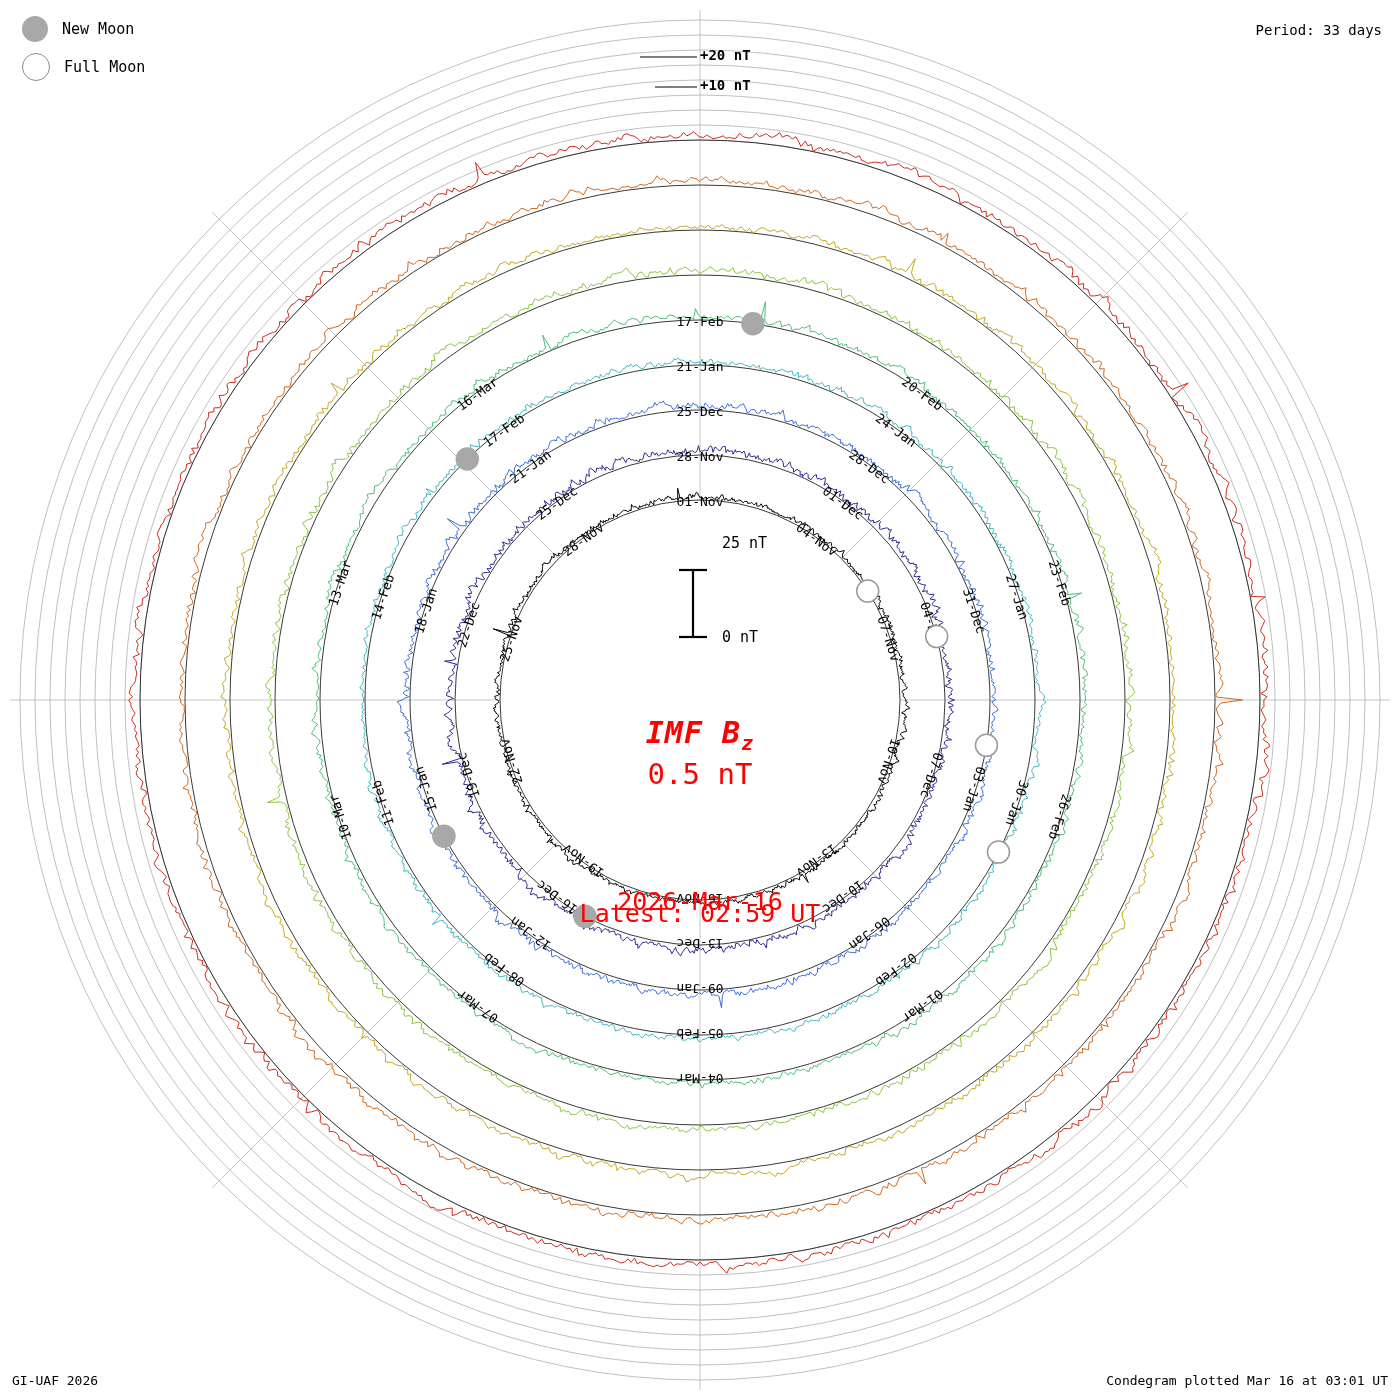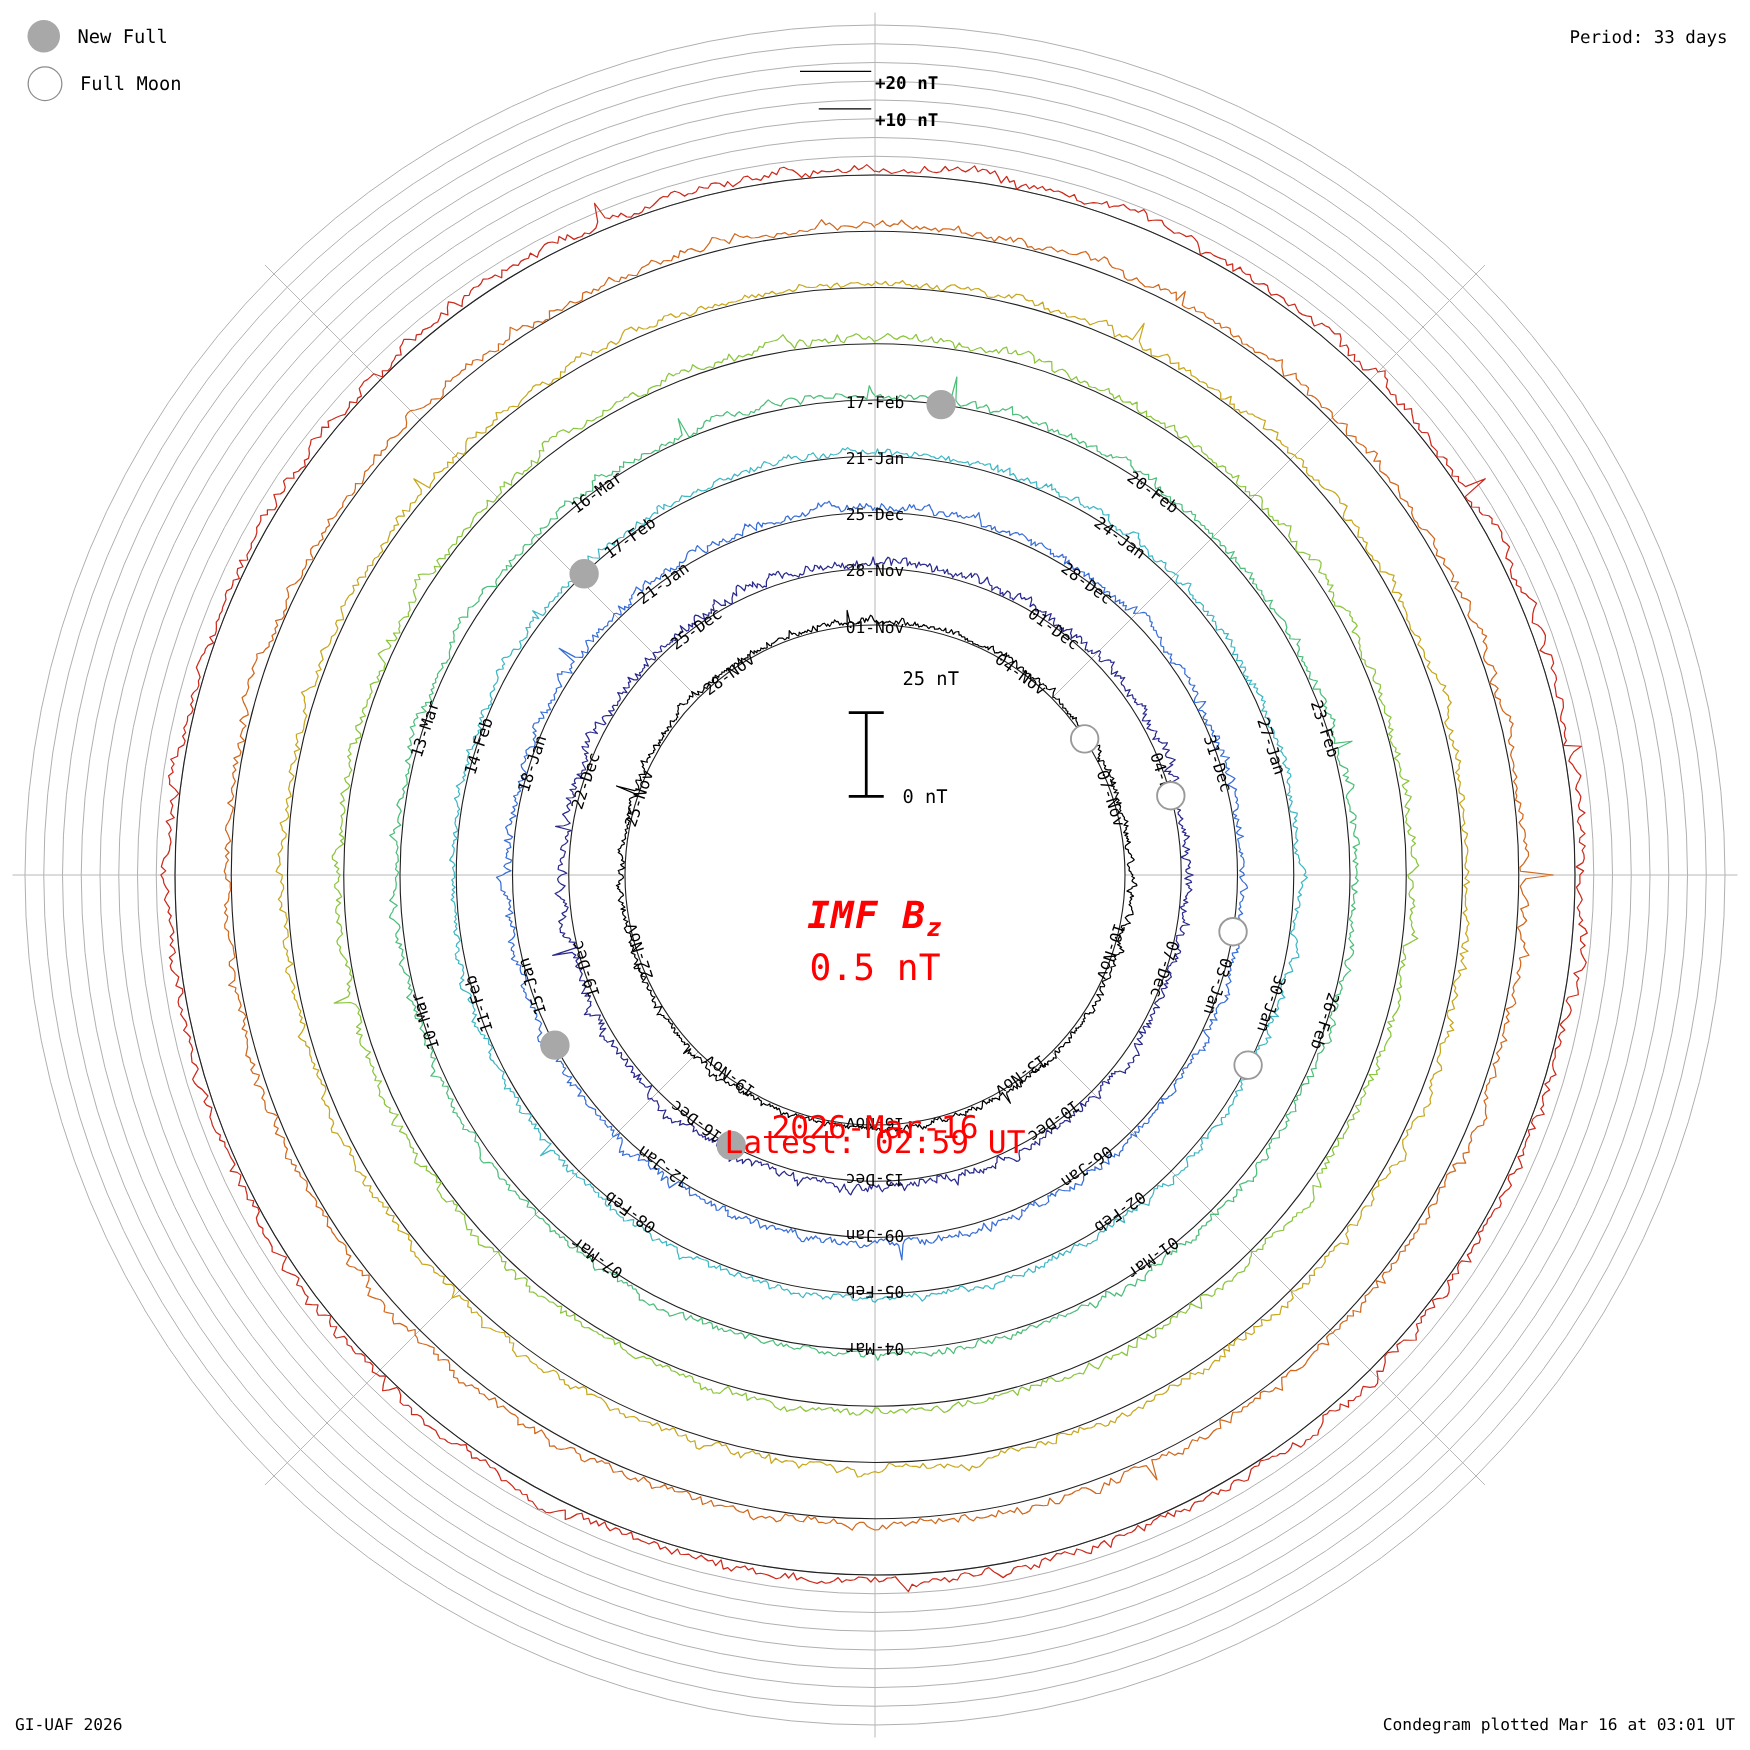--- a/index.html
+++ b/index.html
@@ -21,29 +21,29 @@
   .center-text{
     position:absolute;width:100%;text-align:center;color:#ff0000;
     font-family:"DejaVu Sans Mono", monospace;
   }
   .c-title{top:715px;font-size:30px;font-style:italic;font-weight:bold;letter-spacing:1px;}
   .c-title .sub{font-size:20px;vertical-align:sub;font-style:italic;}
   .c-val{top:757px;font-size:29px;}
   .c-latest{top:855px;font-size:25px;margin-top:44px;}
   .c-date{top:887px;font-size:25px;}
   .scale-lbl{position:absolute;font-size:15px;color:#000;font-family:"DejaVu Sans Mono", monospace;}
-  .ring-lbl{position:absolute;font-size:14px;color:#000;font-family:"DejaVu Sans Mono", monospace;font-weight:bold;margin-top:12px;}
+  .ring-lbl{position:absolute;font-size:14px;color:#000;font-family:"DejaVu Sans Mono", monospace;font-weight:bold;}
 </style>
 </head>
 <body>
 
 <div class="legend">
   <div class="legend-row">
     <span class="moon-dot moon-new"></span>
-    <span class="legend-label">New Full</span>
+    <span class="legend-label">New Moon</span>
   </div>
   <div class="legend-row">
     <span class="moon-dot moon-full"></span>
     <span class="legend-label">Full Moon</span>
   </div>
 </div>
 
 <div class="period">Period: 33 days</div>
 
 <svg class="plot" id="plot" viewBox="0 0 1400 1400">

